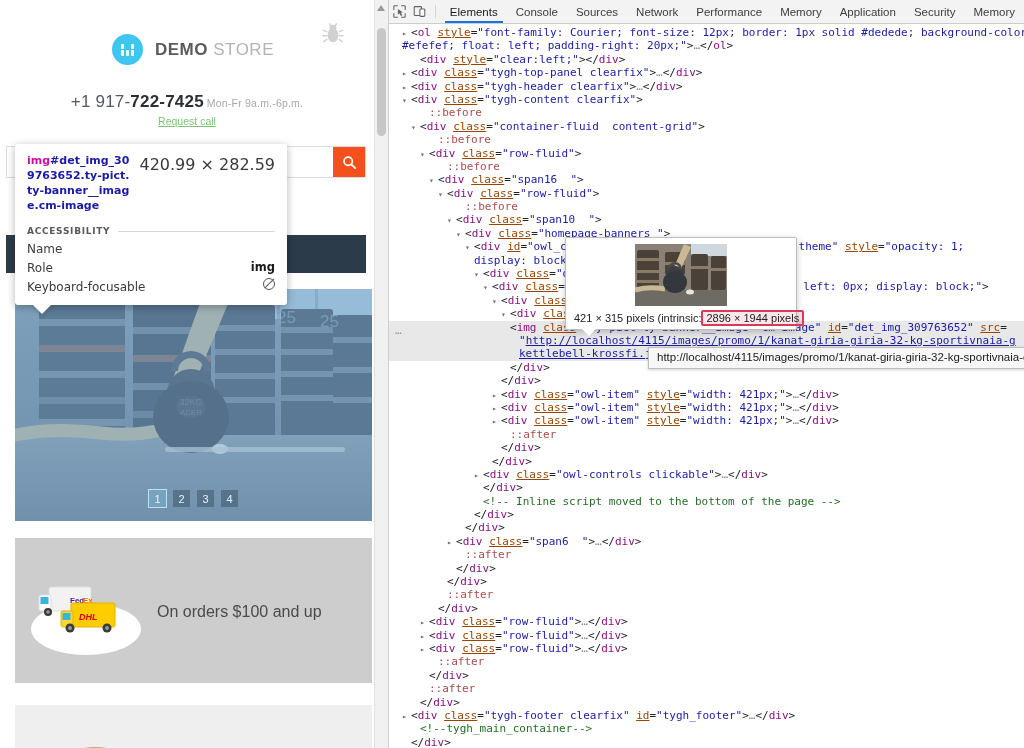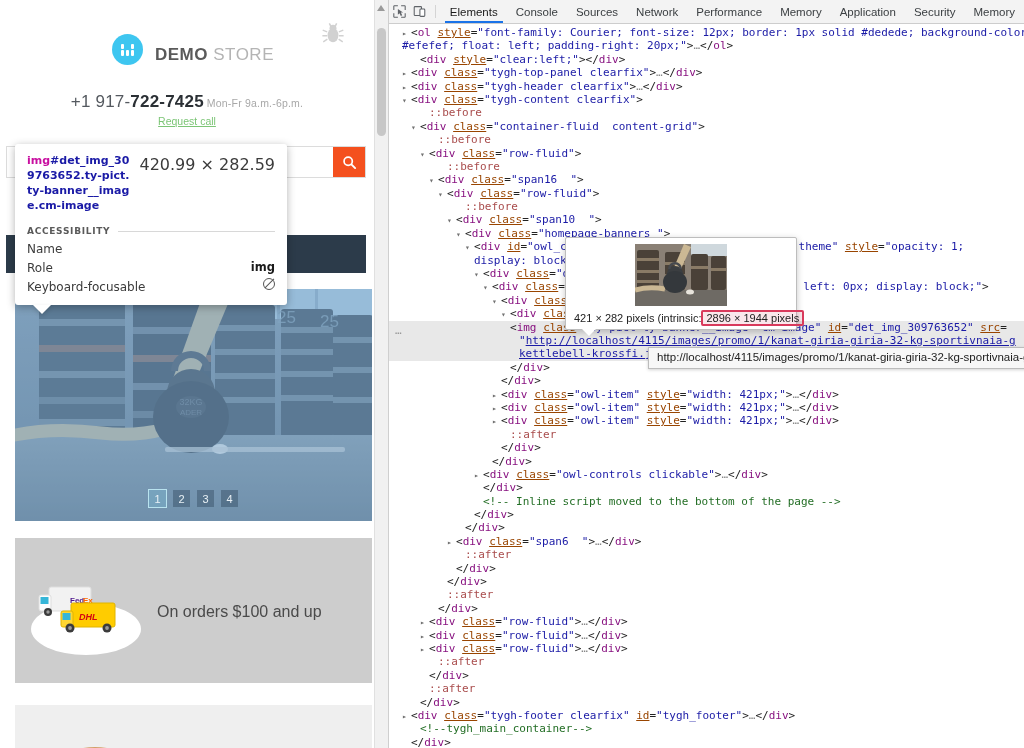--- a/index.html
+++ b/index.html
@@ -28,21 +28,21 @@
     position:absolute; right:3px; top:5px; width:0;height:0;
     border-left:4px solid transparent;border-right:4px solid transparent;
     border-bottom:6px solid #9a9a9a;
   }
   #page-inner { position:absolute; left:0; top:0; width:374px; height:748px; }
 
   .bug-icon { position:absolute; right:28px; top:20px; width:26px; height:26px; opacity:.45; }
 
   .brand-row {
     position:absolute; left:0; top:34px; width:386px;
-    display:flex; align-items:flex-end; justify-content:center; gap:12px;
+    display:flex; align-items:center; justify-content:center; gap:12px;
   }
   .brand-logo {
     width:31px;height:31px;border-radius:50%;background:#3ec6f0;
     display:flex;align-items:center;justify-content:center;
   }
   .brand-logo-dots { width:13px;height:12px; display:grid; grid-template-columns:repeat(3,1fr); grid-template-rows:repeat(2,1fr); gap:1.5px; }
   .brand-logo-dots i { background:#fff; border-radius:1px; display:block; }
   .brand-logo-dots i.hide { background:transparent; }
   .brand-text { font-size:17px; letter-spacing:.5px; }
   .brand-text b { color:#5a5a5a; font-weight:bold; }
@@ -459,18 +459,18 @@
         <path d="M49 0 L56 3 L40 38 L34 35 Z" fill="#cbb894"></path>
         <path d="M0 46 Q14 42 30 45" stroke="#cbb894" stroke-width="5" fill="none"></path>
         <g transform="translate(30,16)">
           <path d="M2 14 a8 8 0 0 1 16 0 z" fill="#3b3e41"></path>
           <ellipse cx="10" cy="22" rx="12" ry="11" fill="#34383c"></ellipse>
           <path d="M3 9 a7 7 0 0 1 14 0 l-2.5 0 a4.5 4.5 0 0 0 -9 0 z" fill="#46494e"></path>
         </g>
         <ellipse cx="55" cy="48" rx="4" ry="2.5" fill="#e8e4dc"></ellipse>
       </svg>
     </div>
-    <div class="cap"><span>421 × 282 pixels (intrinsic:</span><span class="boxed">2896 × 1944 pixels</span></div>
+    <div class="cap"><span>421 × 315 pixels (intrinsic:</span><span class="boxed">2896 × 1944 pixels</span></div>
     <div class="ptail"></div>
   </div>
 
   <div id="url-tip">http://localhost/4115/images/promo/1/kanat-giria-giria-32-kg-sportivnaia-g</div>
 </div>
 
 </body></html>

